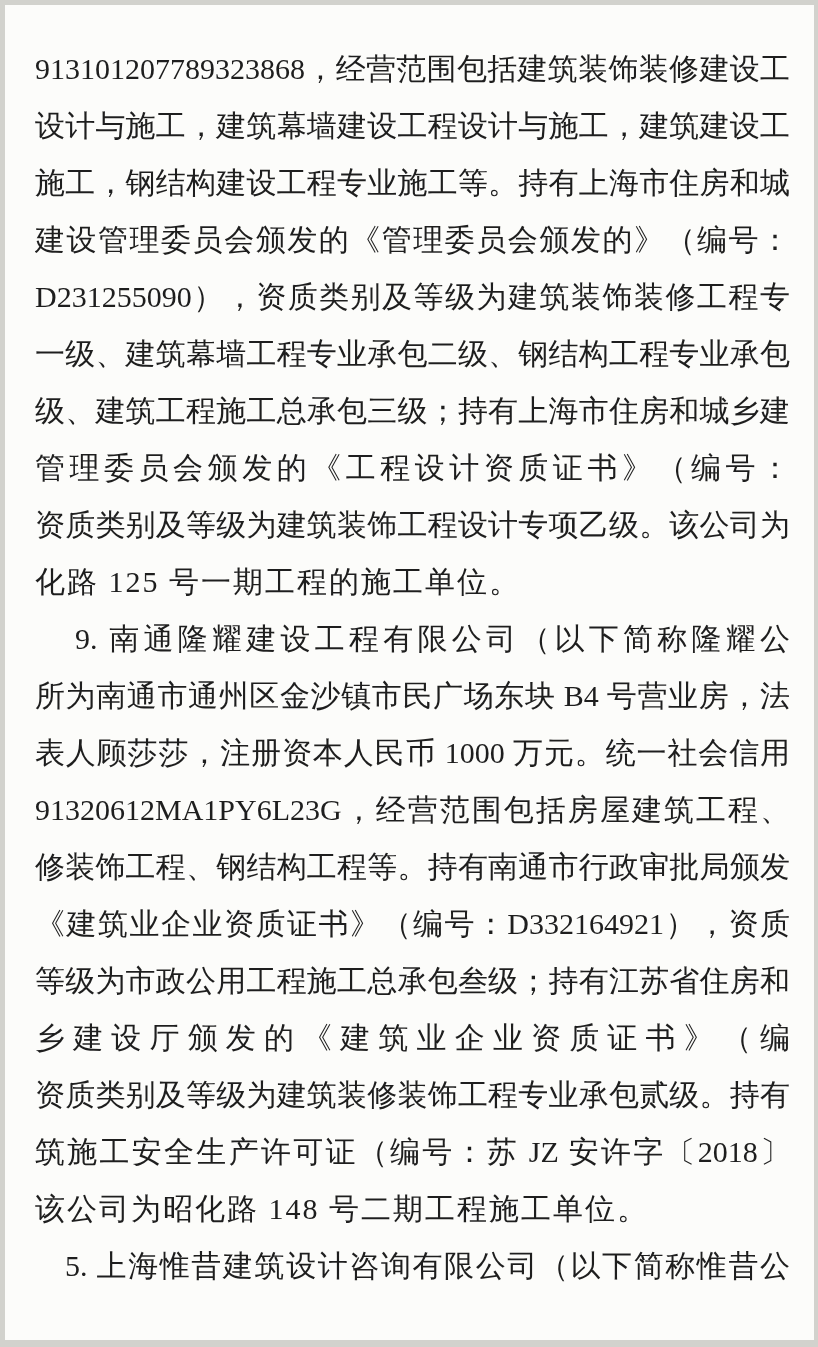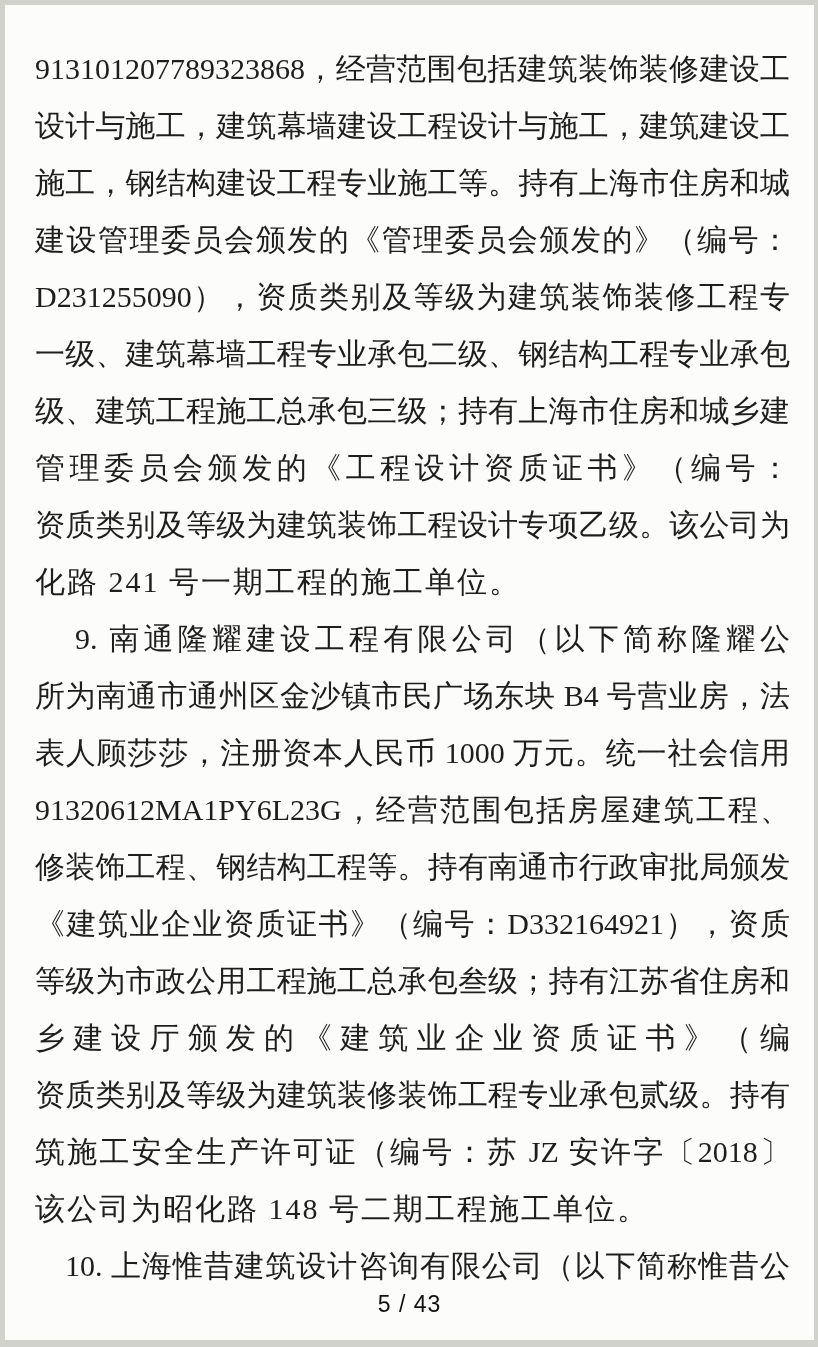--- a/index.html
+++ b/index.html
@@ -69,28 +69,27 @@
   <div class="text-block">
     <div class="line j">913101207789323868，经营范围包括建筑装饰装修建设工程</div>
     <div class="line j">设计与施工，建筑幕墙建设工程设计与施工，建筑建设工程</div>
     <div class="line j">施工，钢结构建设工程专业施工等。持有上海市住房和城乡</div>
     <div class="line j">建设管理委员会颁发的《管理委员会颁发的》（编号：</div>
     <div class="line j">D231255090），资质类别及等级为建筑装饰装修工程专业承包</div>
     <div class="line j">一级、建筑幕墙工程专业承包二级、钢结构工程专业承包三</div>
     <div class="line j">级、建筑工程施工总承包三级；持有上海市住房和城乡建设</div>
     <div class="line j">管理委员会颁发的《工程设计资质证书》（编号：231020230），</div>
     <div class="line j">资质类别及等级为建筑装饰工程设计专项乙级。该公司为昭</div>
-    <div class="line plain">化路 241 号一期工程的施工单位。</div>
+    <div class="line plain">化路 125 号一期工程的施工单位。</div>
     <div class="line j indent-9">9. 南通隆耀建设工程有限公司（以下简称隆耀公司），住</div>
     <div class="line j">所为南通市通州区金沙镇市民广场东块 B4 号营业房，法定代</div>
     <div class="line j">表人顾莎莎，注册资本人民币 1000 万元。统一社会信用代码：</div>
     <div class="line j">91320612MA1PY6L23G，经营范围包括房屋建筑工程、建筑装</div>
     <div class="line j">修装饰工程、钢结构工程等。持有南通市行政审批局颁发的</div>
     <div class="line j">《建筑业企业资质证书》（编号：D332164921），资质类别及</div>
     <div class="line j">等级为市政公用工程施工总承包叁级；持有江苏省住房和城</div>
     <div class="line j">乡建设厅颁发的《建筑业企业资质证书》（编号:D232031119），</div>
     <div class="line j">资质类别及等级为建筑装修装饰工程专业承包贰级。持有建</div>
     <div class="line j">筑施工安全生产许可证（编号：苏 JZ 安许字〔2018〕000023）。</div>
     <div class="line plain">该公司为昭化路 148 号二期工程施工单位。</div>
-    <div class="line j indent-10">10. 上海惟昔建筑设计咨询有限公司（以下简称惟昔公</div>
+    <div class="line j indent-10">5. 上海惟昔建筑设计咨询有限公司（以下简称惟昔公</div>
   </div>
-  <div class="page-num">5 / 43</div>
 </div>
 
 </body></html>

